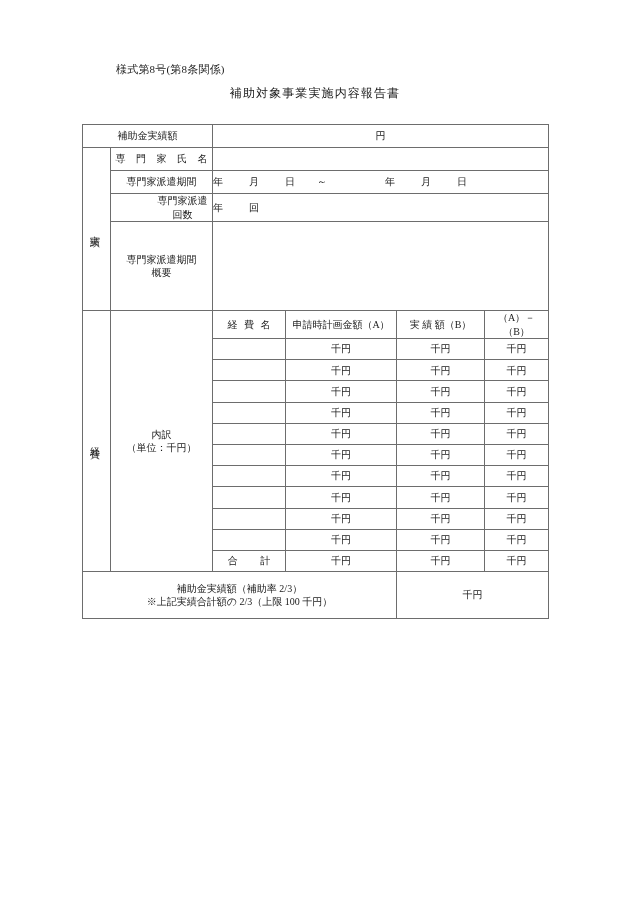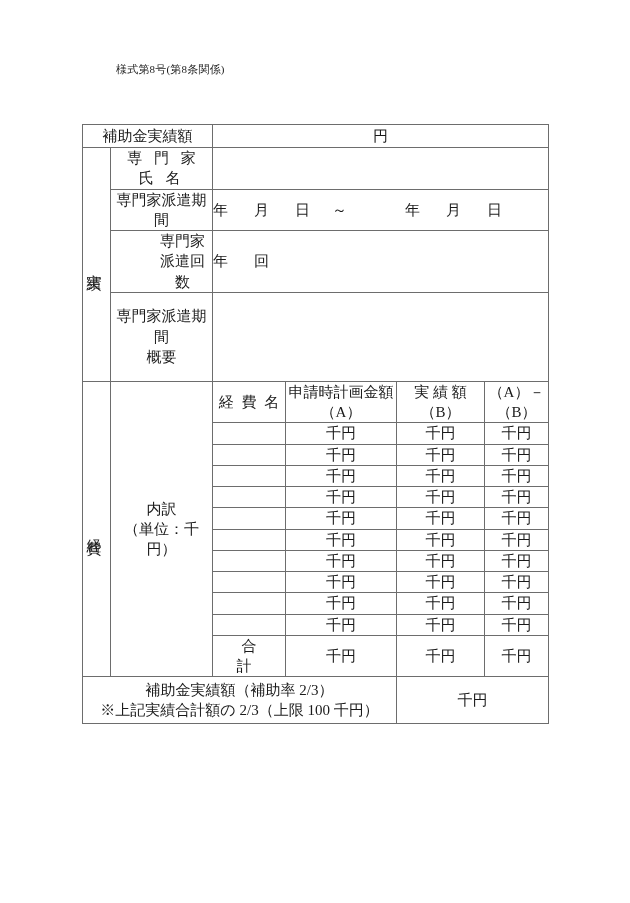--- a/index.html
+++ b/index.html
@@ -46,21 +46,21 @@
   }
 
   
   .form-table {
     position: absolute;
     left: 82px;
     top: 124px;
     width: 466px;
     border-collapse: collapse;
     table-layout: fixed;
-    font-size: 15px;
+    font-size: 10px;
   }
   .form-table td {
     border: 1px solid #6d6d6d;
     padding: 0;
     vertical-align: middle;
     line-height: 1.35;
   }
 
   
   .c      { text-align: center; }
@@ -110,20 +110,21 @@
 
   .summary-left { text-align: center; line-height: 2.05; padding: 3px 0; }
 </style>
 </head>
 <body>
 
 <div class="page">
 
   <div class="form-no">様式第8号(第8条関係)</div>
 
+  <div class="doc-title">補助対象事業実施内容報告書</div>
 
   <table class="form-table">
     <colgroup>
       <col style="width:28px">
       <col style="width:102px">
       <col style="width:73px">
       <col style="width:111px">
       <col style="width:88px">
       <col style="width:64px">
     </colgroup>

